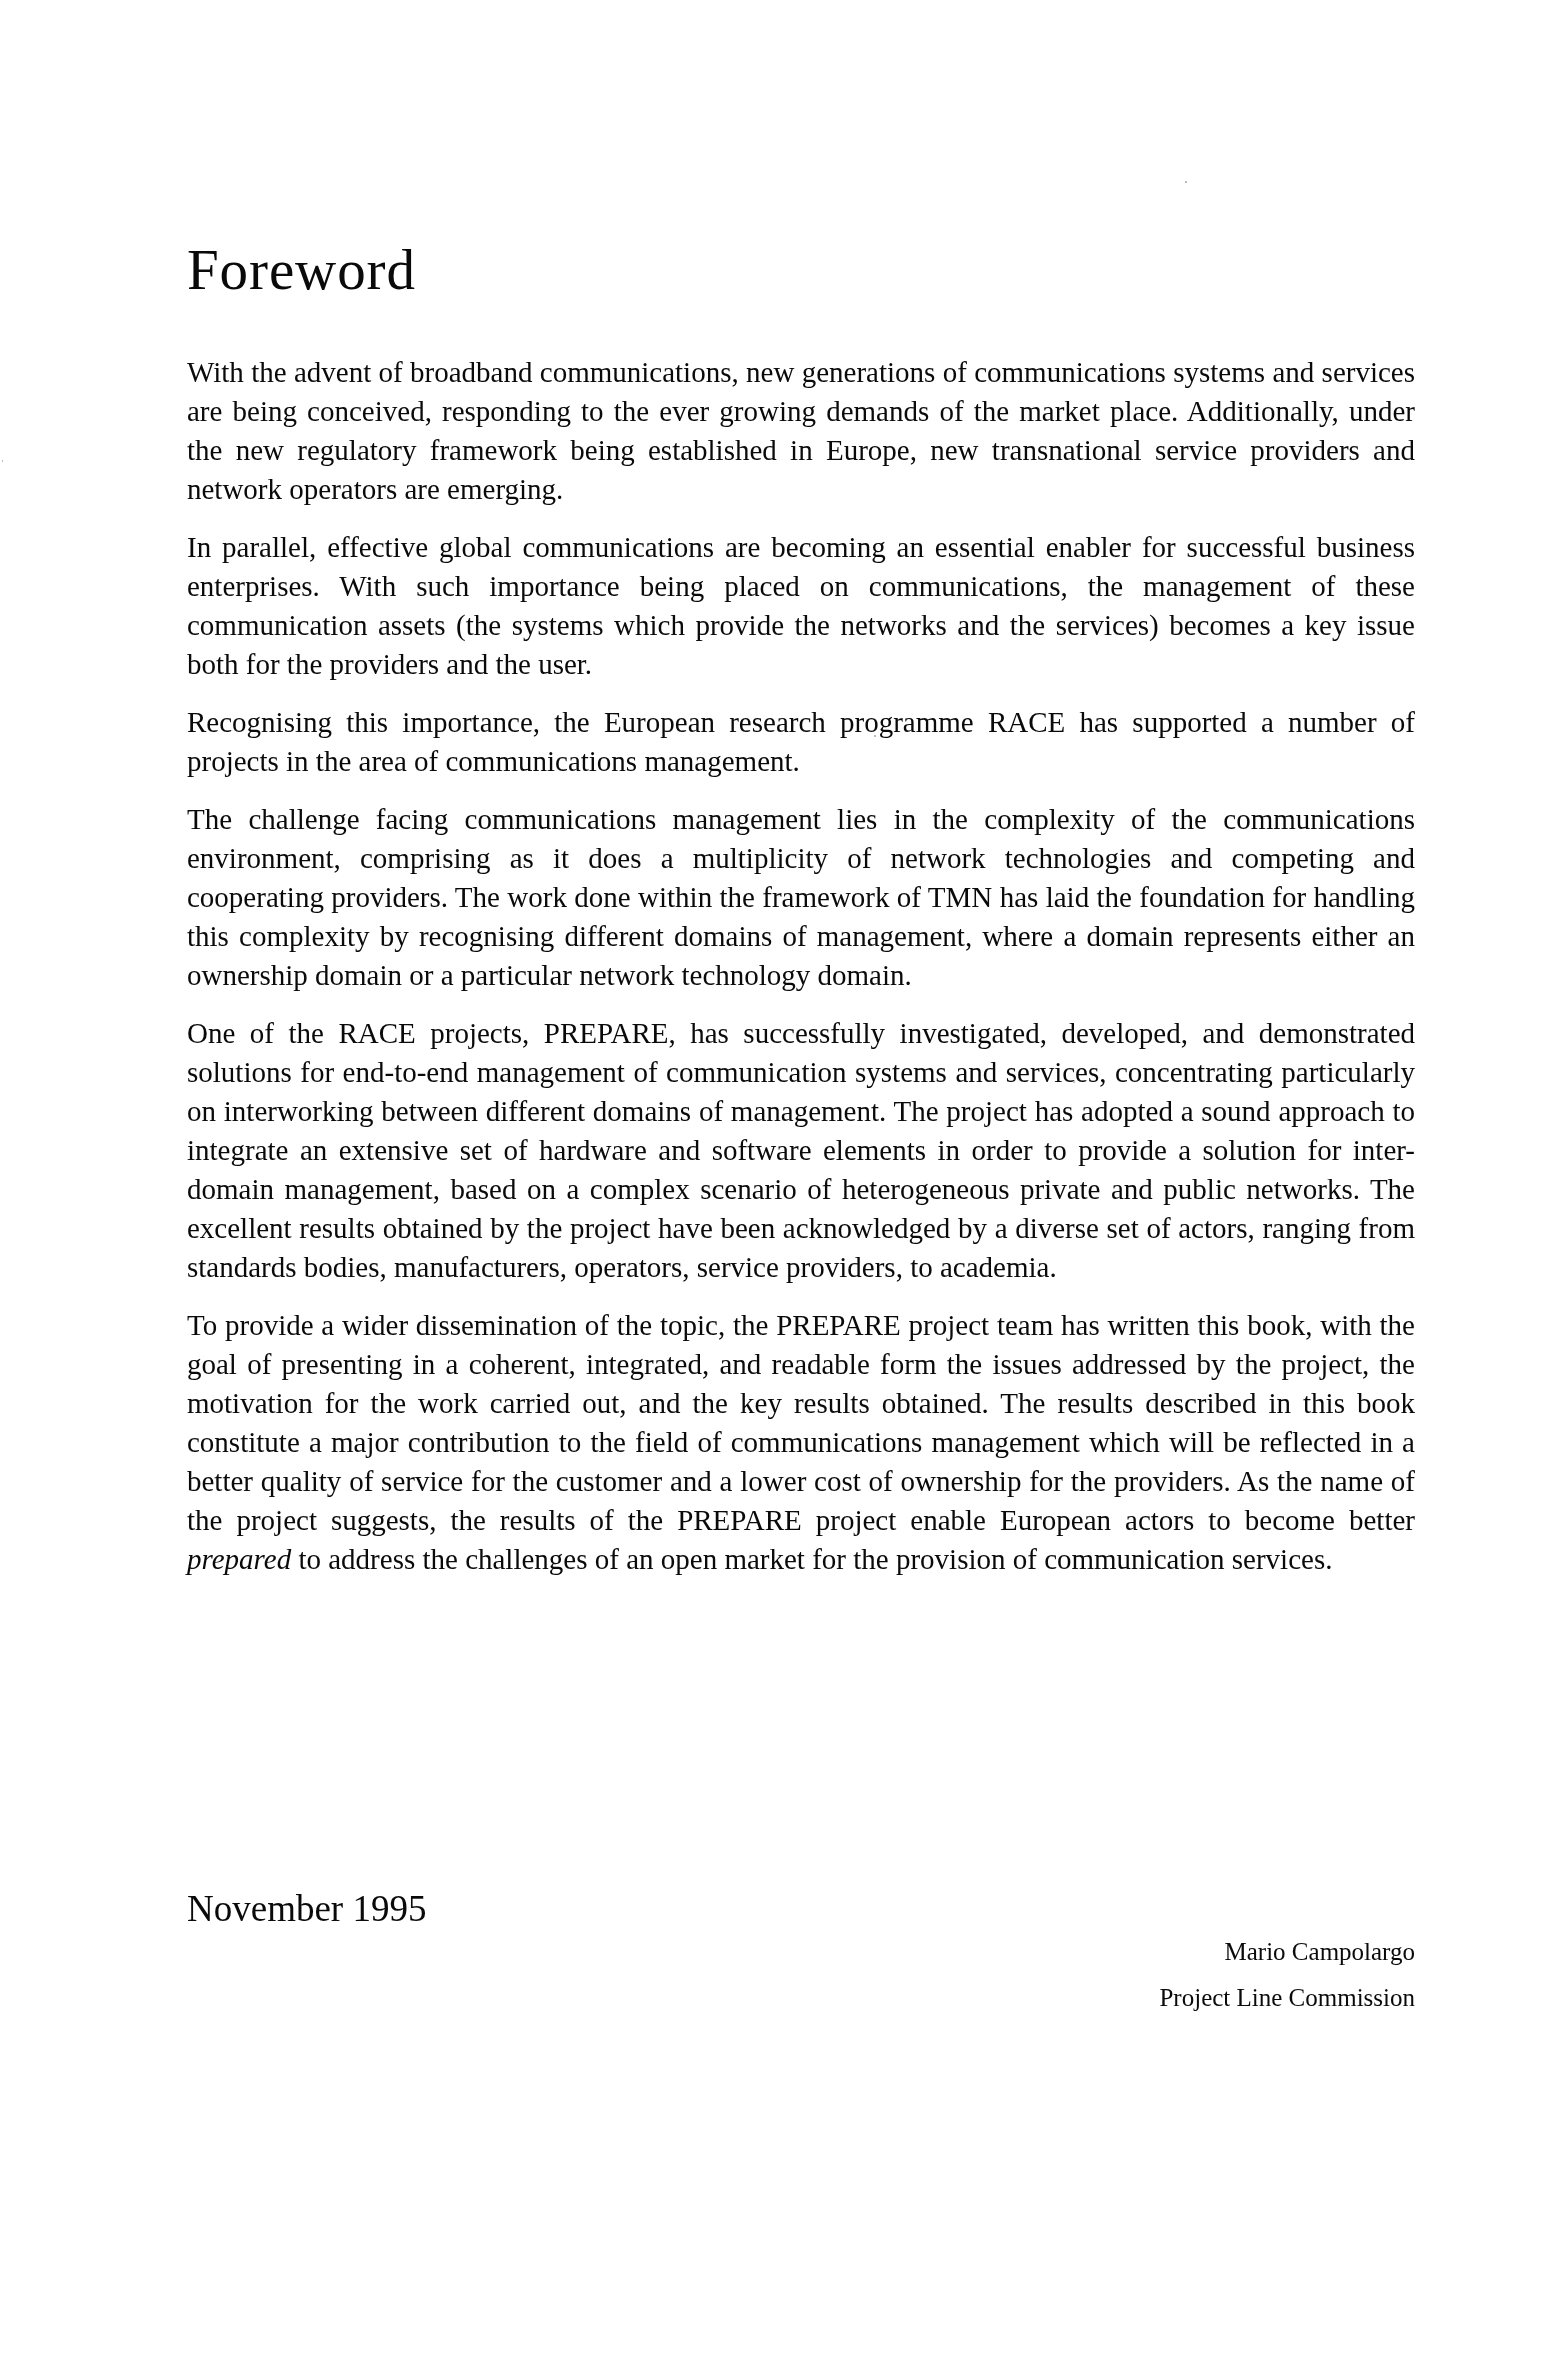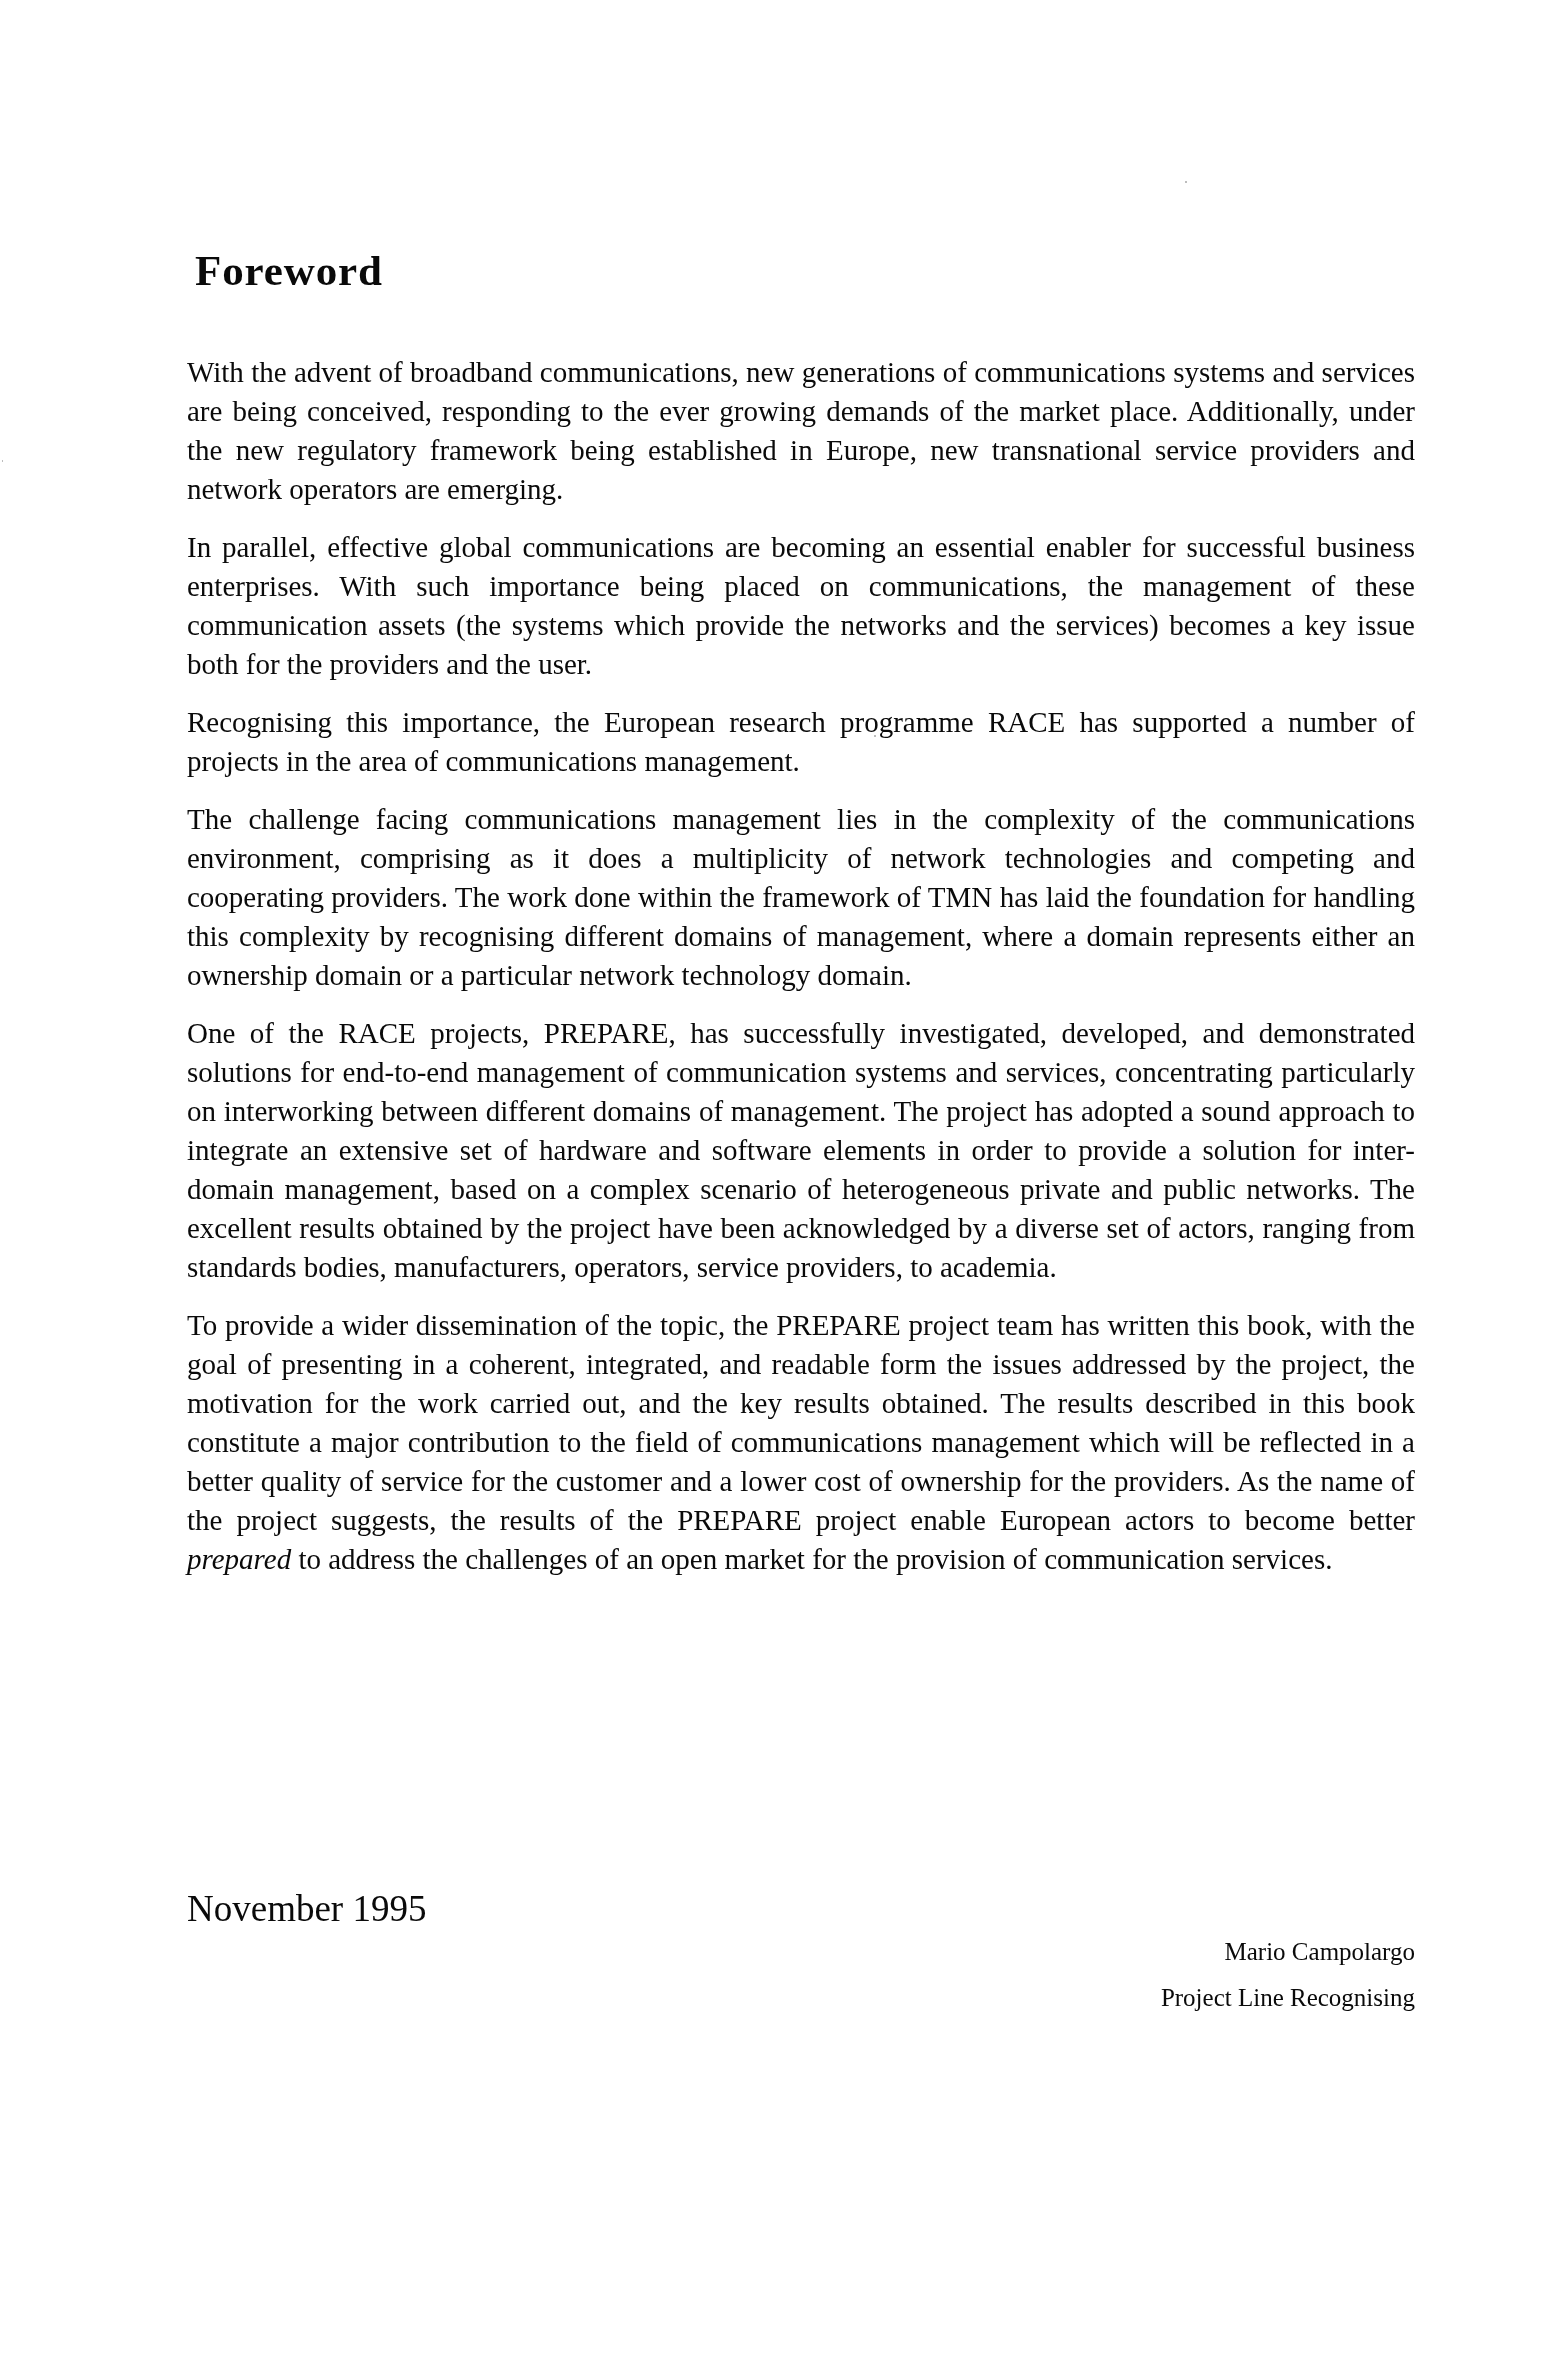--- a/index.html
+++ b/index.html
@@ -18,24 +18,24 @@
   .page {
     position: absolute;
     left: 187px;
     top: 0;
     width: 1228px;
   }
   .title {
     position: absolute;
     top: 241px;
     left: 0;
-    margin: 8px;
+    margin: 0;
     font-family: "Liberation Serif", "DejaVu Serif", serif;
-    font-weight: bold;
-    font-size: 43px;
+    font-weight: normal;
+    font-size: 57px;
     letter-spacing: 0.9px;
     line-height: 1;
   }
   .body-text {
     position: absolute;
     top: 353px;
     left: 0;
     width: 1228px;
   }
   .para {
@@ -86,21 +86,21 @@
     <p class="para">Recognising this importance, the European research programme RACE has supported a number of projects in the area of communications management.</p>
     <p class="para">The challenge facing communications management lies in the complexity of the communications environment, comprising as it does a multiplicity of network technologies and competing and cooperating providers. The work done within the framework of TMN has laid the foundation for handling this complexity by recognising different domains of management, where a domain represents either an ownership domain or a particular network technology domain.</p>
     <p class="para">One of the RACE projects, PREPARE, has successfully investigated, developed, and demonstrated solutions for end-to-end management of communication systems and services, concentrating particularly on interworking between different domains of management. The project has adopted a sound approach to integrate an extensive set of hardware and software elements in order to provide a solution for inter-domain management, based on a complex scenario of heterogeneous private and public networks. The excellent results obtained by the project have been acknowledged by a diverse set of actors, ranging from standards bodies, manufacturers, operators, service providers, to academia.</p>
     <p class="para"><span>To provide a wider dissemination of the topic, the PREPARE project team has written this book, with the goal of presenting in a coherent, integrated, and readable form the issues addressed by the project, the motivation for the work carried out, and the key results obtained. The results described in this book constitute a major contribution to the field of communications management which will be reflected in a better quality of service for the customer and a lower cost of ownership for the providers. As the name of the project suggests, the results of the PREPARE project enable European actors to become better </span><em>prepared</em><span> to address the challenges of an open market for the provision of communication services.</span></p>
   </div>
 
   <div class="date">November 1995</div>
 
   <div class="signature">
     <div class="sig-line">Mario Campolargo</div>
-    <div class="sig-line">Project Line Recognising</div>
+    <div class="sig-line">Project Line Commission</div>
   </div>
 </div>
 
 <div class="scan-dot" style="left:1185px; top:181px;"></div>
 <div class="scan-dot" style="left:1.7px; top:460px;"></div>
 <div class="scan-dot" style="left:874px; top:735px;"></div>
 <div class="scan-dot" style="left:1073px; top:1081px;"></div>
 
 
 </body></html>

